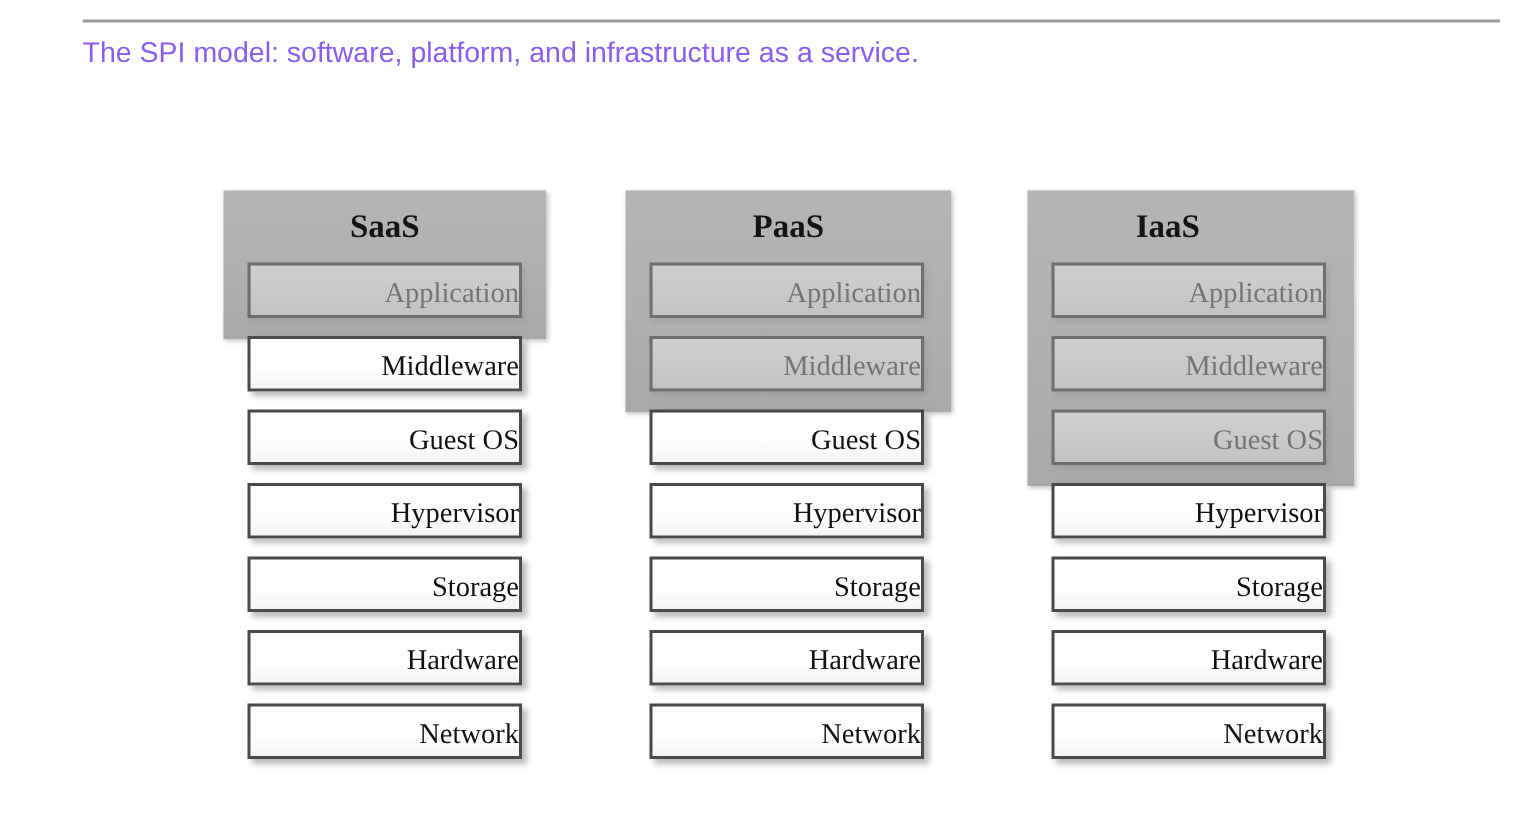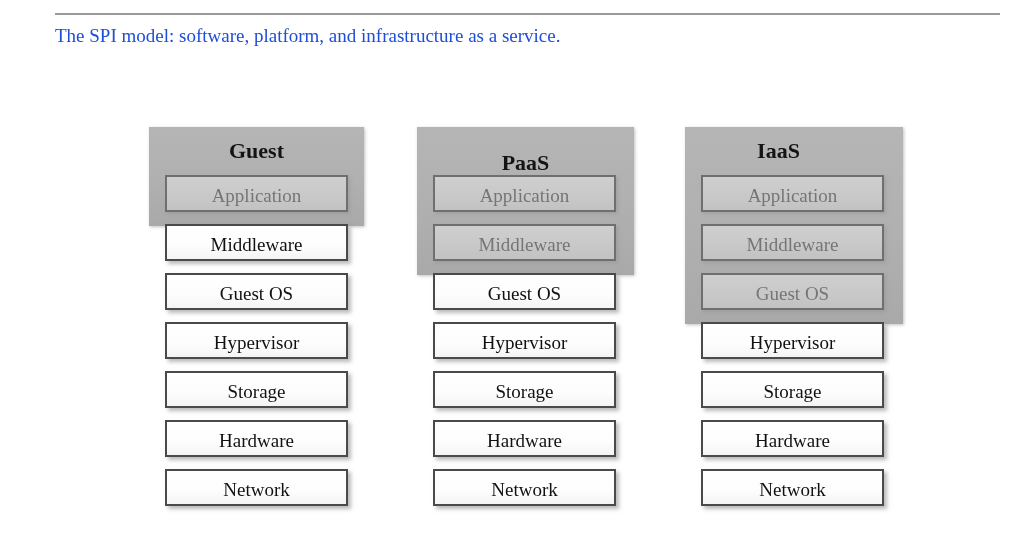--- a/index.html
+++ b/index.html
@@ -32,23 +32,23 @@
     line-height: 24px;
   }
   .fig-rule {
     margin-top: 5px;
     height: 2px;
     background: #9a9a9a;
     width: 945px;
   }
   .fig-caption {
     margin-top: 9px;
-    font-family: Liberation Serif, serif;
+    font-family: Liberation Sans, sans-serif;
     font-size: 19px;
-    color: #1d4ed8;
+    color: #8b5cf6;
     line-height: 24px;
     white-space: nowrap;
   }
 
   
   .diagram {
     position: absolute;
     left: 0;
     top: 0;
     width: 1024px;
@@ -86,21 +86,21 @@
     position: absolute;
     left: 16px;
     top: 48px;
   }
   .layer {
     position: relative;
     width: 183px;
     height: 37px;
     margin-bottom: 12px;
     line-height: 37px;
-    text-align: center;
+    text-align: right;
     font-family: "Liberation Serif", serif;
     font-size: 19px;
     box-sizing: border-box;
   }
   .layer.active {
     background: linear-gradient(to bottom, #ffffff 0%, #fdfdfd 60%, #f4f4f4 100%);
     border: 2px solid #4a4a4a;
     color: #111111;
     box-shadow: 3px 3px 4px rgba(130,130,130,0.55);
   }
@@ -115,34 +115,34 @@
 <body>
 
 <div class="fig-header">
   <div class="fig-rule"></div>
   <div class="fig-caption">The SPI model: software, platform, and infrastructure as a service.</div>
 </div>
 
 <div class="diagram" id="diagram">
     <div class="column" style="left: 149px;">
       <div class="panel" style="width: 215px; height: 99px;"></div>
-      <div class="col-header" style="width: 215px;">Guest</div>
+      <div class="col-header" style="width: 215px;">SaaS</div>
       <div class="stack">
         <div class="layer dimmed">Application</div>
         <div class="layer active">Middleware</div>
         <div class="layer active">Guest OS</div>
         <div class="layer active">Hypervisor</div>
         <div class="layer active">Storage</div>
         <div class="layer active">Hardware</div>
         <div class="layer active">Network</div>
       </div>
     </div>
     <div class="column" style="left: 417px;">
       <div class="panel" style="width: 217px; height: 148px;"></div>
-      <div class="col-header" style="width: 217px; margin-top: 12px;">PaaS</div>
+      <div class="col-header" style="width: 217px;">PaaS</div>
       <div class="stack">
         <div class="layer dimmed">Application</div>
         <div class="layer dimmed">Middleware</div>
         <div class="layer active">Guest OS</div>
         <div class="layer active">Hypervisor</div>
         <div class="layer active">Storage</div>
         <div class="layer active">Hardware</div>
         <div class="layer active">Network</div>
       </div>
     </div>

